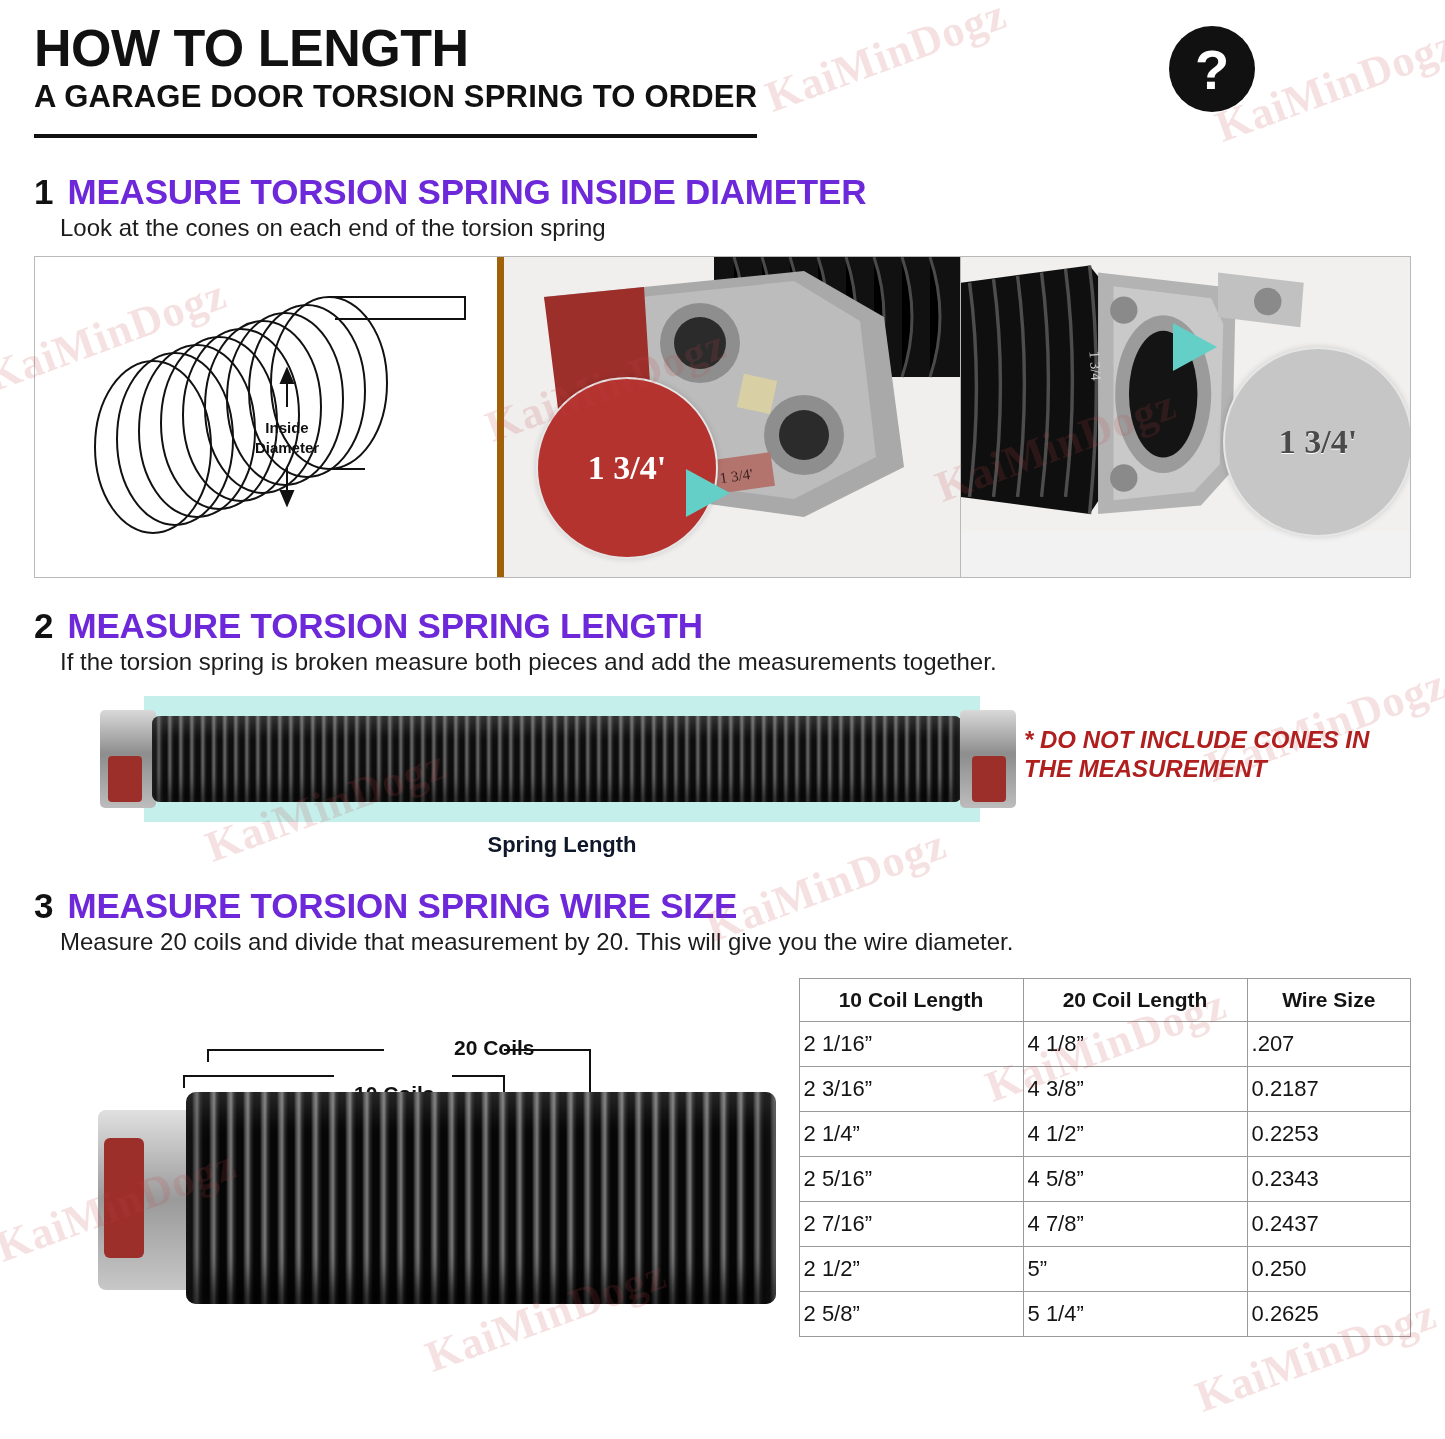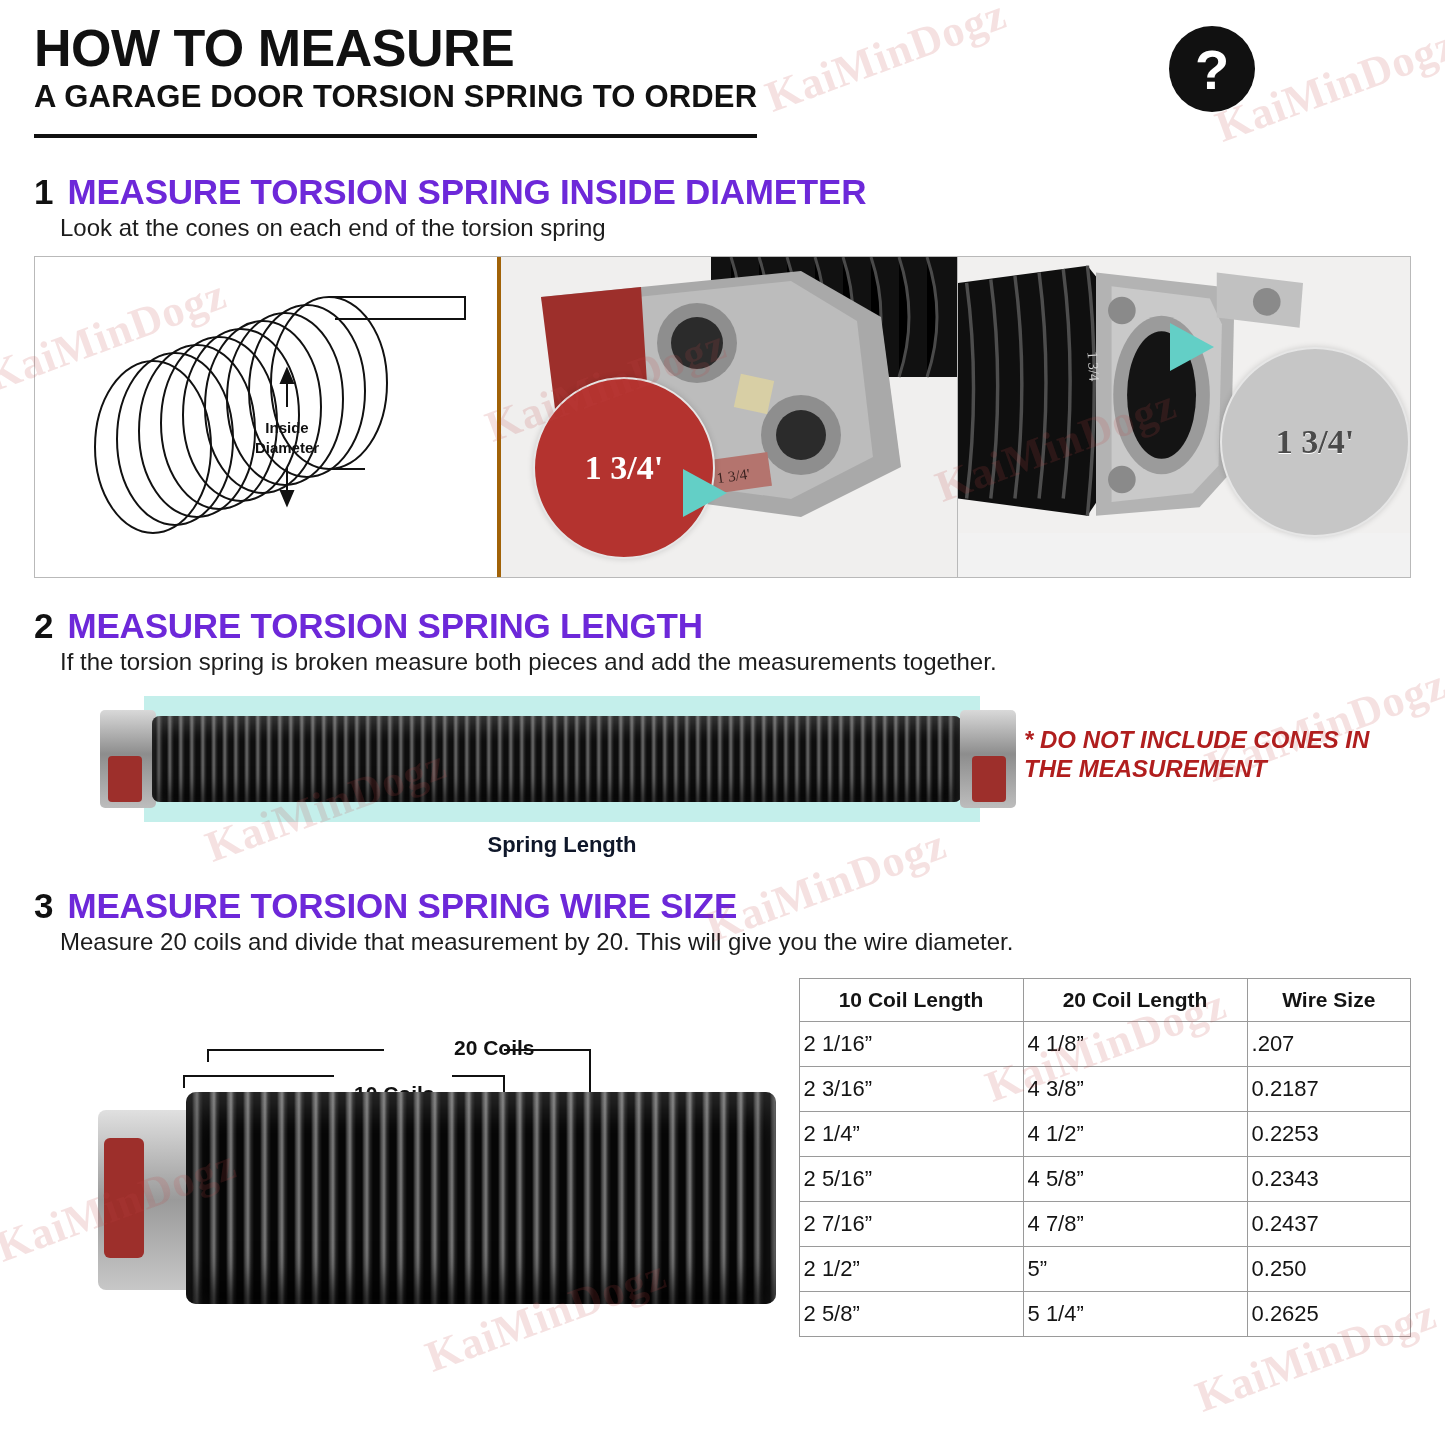--- a/index.html
+++ b/index.html
@@ -114,21 +114,21 @@
     display: flex;
     border: 1px solid #b9b9b9;
     height: 322px;
     box-sizing: border-box;
     background: #fff;
   }
   .img-cell {
     position: relative;
     overflow: hidden;
   }
-  .cell-1 { width: 462px; border-right: 4px solid #a16207; }
+  .cell-1 { width: 462px; border-right: 7px solid #a16207; }
   .cell-2 { width: 456px; border-right: 1px solid #b9b9b9; background:#efefef;}
   .cell-3 { flex: 1; background:#f2f2f2;}
 
   
   .coil-drawing {
     position: absolute;
     left: 0; top: 0; width: 100%; height: 100%;
   }
 
   
@@ -306,21 +306,21 @@
   }
   table.wire-table td:first-child,
   table.wire-table th:first-child { width: 215px; }
   table.wire-table td:nth-child(2),
   table.wire-table th:nth-child(2) { width: 215px; }
 </style>
 </head>
 <body>
 
 <div class="header">
-  <h1 class="title-main">HOW TO MEASURE</h1>
+  <h1 class="title-main">HOW TO LENGTH</h1>
   <div class="title-sub-wrap">
     <h2 class="title-sub">A GARAGE DOOR TORSION SPRING TO ORDER</h2>
   </div>
   <div class="qmark">?</div>
 </div>
 
 <div class="section" style="margin-top:40px;">
   <div class="step-head">
     <span class="step-num">1</span>
     <span class="step-title">MEASURE TORSION SPRING INSIDE DIAMETER</span>

